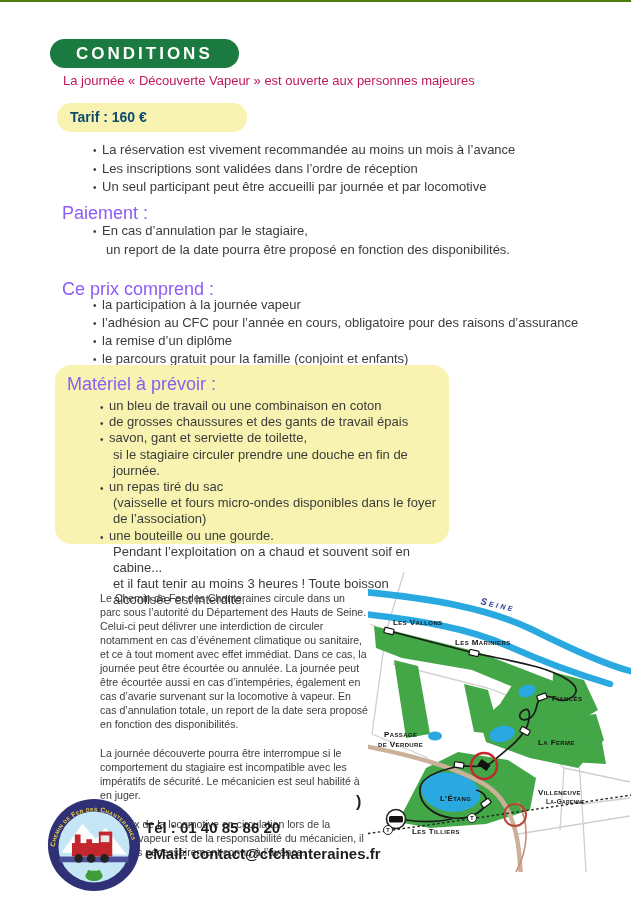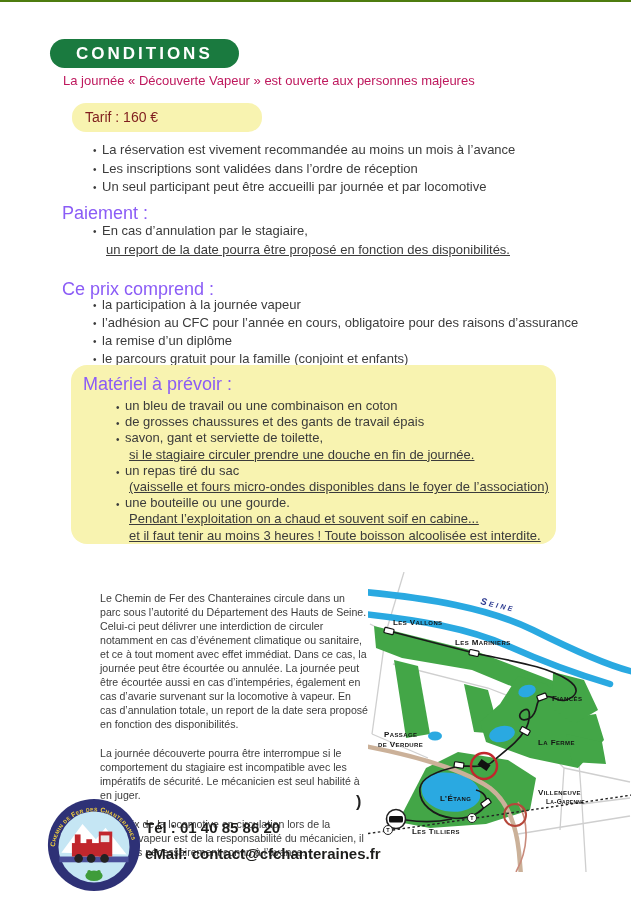--- a/index.html
+++ b/index.html
@@ -18,47 +18,46 @@
     position:absolute;left:50px;top:37px;
     background:#1a7a3f;color:#fff;
     font-weight:bold;font-size:17px;letter-spacing:3px;
     line-height:29px;height:29px;padding:0 26px;
     border-radius:15px;
   }
   .subtitle{position:absolute;left:63px;top:71px;font-size:13px;color:#be185d;}
 
   
   .tarif{
-    position:absolute;left:72px;top:101px;width:190px;height:29px;
+    position:absolute;left:57px;top:101px;width:190px;height:29px;
     background:#f8f3b0;border-radius:14px;
-    font-weight:normal;font-size:14px;line-height:29px;
-    color:#7f1d1d;padding-left:13px;box-sizing:border-box;
+    font-weight:bold;font-size:14px;line-height:29px;
+    color:#0c4a6e;padding-left:13px;box-sizing:border-box;
   }
 
   
   .list{position:absolute;font-size:13px;color:#3b3b3b;}
   .li{position:relative;padding-left:9px;line-height:18.5px;}
   .li::before{content:"•";position:absolute;left:0;top:0;font-size:10px;line-height:19px;color:#3b3b3b;}
-  .cont{padding-left:13px;text-decoration:underline;}
+  .cont{padding-left:13px;}
   .cont::before{content:"";}
   .heading{position:absolute;font-size:18px;font-weight:normal;color:#8b5cf6;}
 
   #intro-list{left:93px;top:139px;}
   #paiement-h{left:62px;top:201px;}
   #paiement-list{left:93px;top:220px;}
   #prix-h{left:62px;top:277px;}
   #prix-list{left:93px;top:294px;}
   #prix-list .li{line-height:18px;}
 
   
   .materiel-box{
-    position:absolute;left:55px;top:363px;width:485px;height:179px;
+    position:absolute;left:55px;top:363px;width:394px;height:179px;
     background:#f8f3b0;border-radius:16px;box-sizing:border-box;
     padding-top:9px;
-    margin-left:16px;
   }
   .materiel-box .heading{position:static;margin:0 0 3px 12px;}
   #materiel-list{position:static;margin-left:45px;}
   #materiel-list .li{line-height:16.2px;}
 
   
   .notes{position:absolute;left:100px;top:574px;width:268px;font-size:10.6px;line-height:14px;color:#3c3c3c;}
   .notes p{margin:15px 0 13px 0;}
 
   

